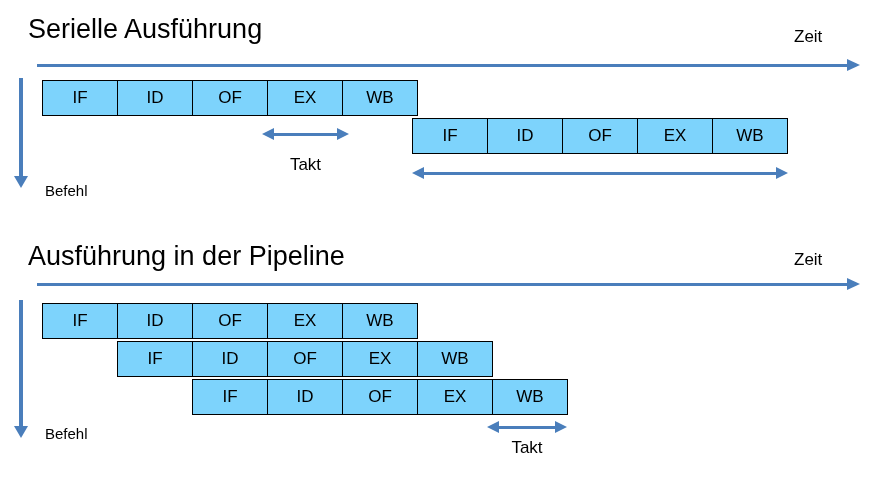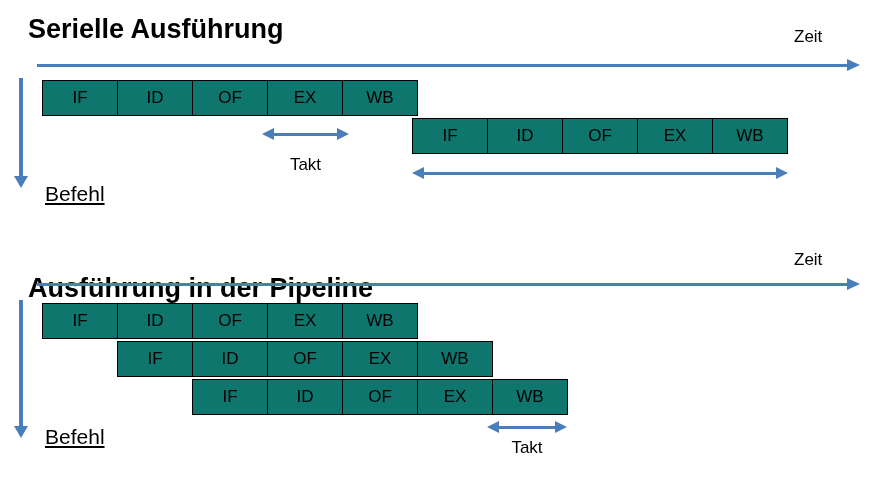--- a/index.html
+++ b/index.html
@@ -16,21 +16,21 @@
     width: 887px;
     height: 483px;
     background: #ffffff;
     overflow: hidden;
   }
 
   
   .section-title {
     position: absolute;
     font-size: 27px;
-    font-weight: 700;
+    font-weight: 400;
     color: #000000;
     letter-spacing: 0px;
     white-space: nowrap;
     line-height: 1;
   }
 
   
   .time-axis {
     position: absolute;
     height: 12px;
@@ -73,34 +73,33 @@
     position: absolute;
     left: 0;
     width: 0;
     height: 0;
     border-left: 7px solid transparent;
     border-right: 7px solid transparent;
     border-top: 12px solid #4a7ebb;
   }
   .befehl-label {
     position: absolute;
-    font-size: 21px;
-    white-space: nowrap;
-    text-decoration: underline;
+    font-size: 15px;
+    white-space: nowrap;
   }
 
   
   .stage-row {
     position: absolute;
     display: flex;
   }
   .stage-cell {
     box-sizing: border-box;
     height: 36px;
-    background: #0f766e;
+    background: #7dd3fc;
     border: 1px solid #000000;
     margin-left: -1px;
     display: flex;
     align-items: center;
     justify-content: center;
     font-size: 17px;
     color: #000000;
   }
   .stage-cell:first-child { margin-left: 0; }
 
@@ -181,21 +180,21 @@
     <div class="m-head-r"></div>
   </div>
   <div class="measure-label" style="left:262px; top:155px; width:87px;">Takt</div>
 
   <div class="measure" style="left:412px; top:168px; width:376px;">
     <div class="m-head-l"></div>
     <div class="m-line" style="left:6px; width:364px;"></div>
     <div class="m-head-r"></div>
   </div>
 
-  <div class="section-title" style="left:28px; top:243px;margin-top:32px;">Ausführung in der Pipeline</div>
+  <div class="section-title" style="left:28px; top:243px;">Ausführung in der Pipeline</div>
 
   <div class="time-axis" style="left:37px; top:279px; width:823px;">
     <div class="axis-line" style="width:812px;"></div>
     <div class="axis-head" style="left:810px;"></div>
   </div>
   <div class="axis-label" style="left:794px; top:250px;">Zeit</div>
 
   <div class="v-arrow" style="left:14px; top:300px; height:140px;">
     <div class="v-line" style="height:128px;"></div>
     <div class="v-head" style="top:126px;"></div>

